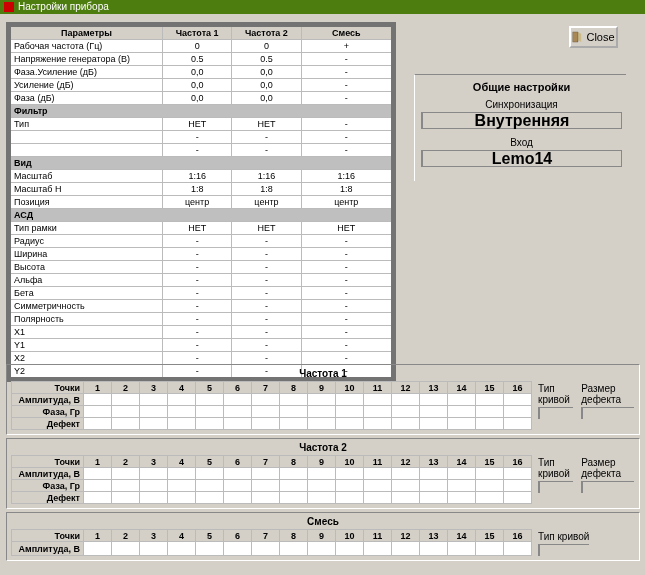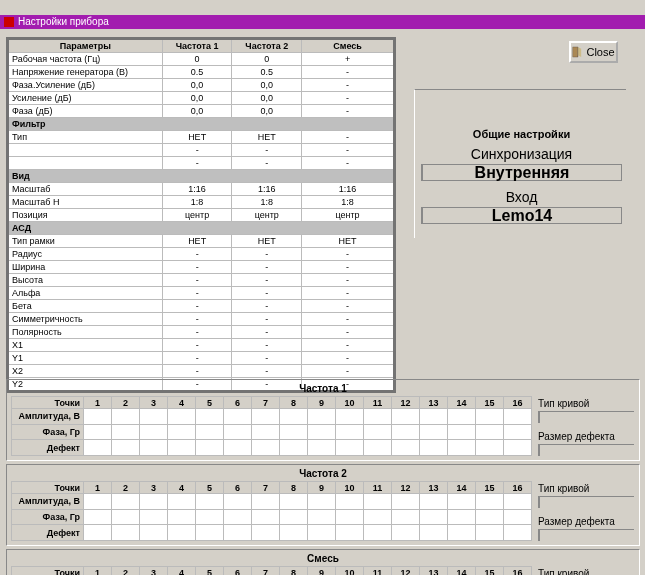--- a/index.html
+++ b/index.html
@@ -6,29 +6,28 @@
   html, body { margin: 0; padding: 0; }
   body {
     width: 645px; height: 575px;
     background: #d4d0c8;
     font-family: "MS Sans Serif", Tahoma, Arial, sans-serif;
     font-size: 10px;
     color: #000;
     overflow: hidden;
   }
   .titlebar {
-    background: #a21caf;
+    background: #4d7c0f;
     color: #fff;
     height: 14px;
     line-height: 14px;
     padding: 0 4px;
     display: flex;
     align-items: center;
     font-size: 10px;
-    margin-top: 15px;
   }
   .titlebar .icon {
     width: 10px; height: 10px;
     background: #c00;
     margin-right: 4px;
     display: inline-block;
   }
   .workspace {
     position: relative;
     padding: 2px;
@@ -54,21 +53,21 @@
   .param-frame {
     position: absolute;
     left: 6px; top: 8px;
     width: 390px;
   }
   table.params {
     width: 100%;
     border-collapse: collapse;
     table-layout: fixed;
     background: #fff;
-    border: 3px solid #737373;
+    border: 5px solid #737373;
   }
   table.params td, table.params th {
     border: 1px solid #bbb;
     height: 13px;
     line-height: 12px;
     padding: 0 3px;
     font-size: 9px;
     overflow: hidden;
     text-align: center;
     white-space: nowrap;
@@ -95,24 +94,23 @@
     width: 212px;
     border-top: 1px solid #888;
     border-left: 1px solid #fff;
     padding: 6px 4px 6px 6px;
   }
   .gen-title {
     font-weight: bold;
     text-align: center;
     font-size: 11px;
     margin-bottom: 6px;
-    margin-top: 32px;
   }
   .fld-label {
-    font-size: 14px;
+    font-size: 10px;
     text-align: center;
     margin-bottom: 2px;
   }
   .fld-box {
     border: 1px solid #888;
     border-left: 2px solid #888;
     background: #d4d0c8;
     height: 17px; line-height: 16px;
     text-align: center;
     font-weight: bold;
@@ -166,21 +164,21 @@
     font-weight: bold;
     text-align: right;
     padding-right: 3px;
     width: 72px;
   }
   table.points col.rh { width: 72px; }
   table.points col.dc { width: 28px; }
   .side-fields {
     width: 96px;
     display: flex;
-    flex-direction: column;
+    flex-direction: row;
     gap: 8px;
     padding-top: 2px;
   }
   .side-field {
     font-size: 10px;
   }
   .side-field .sub {
     border-left: 2px solid #888;
     border-top: 1px solid #888;
     height: 12px;

